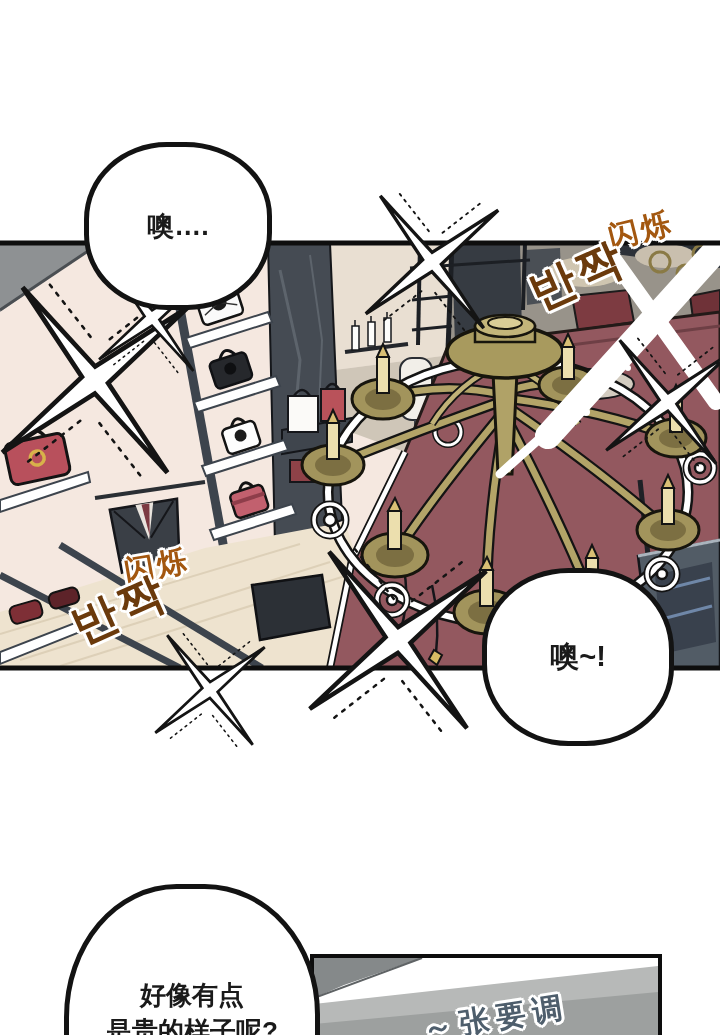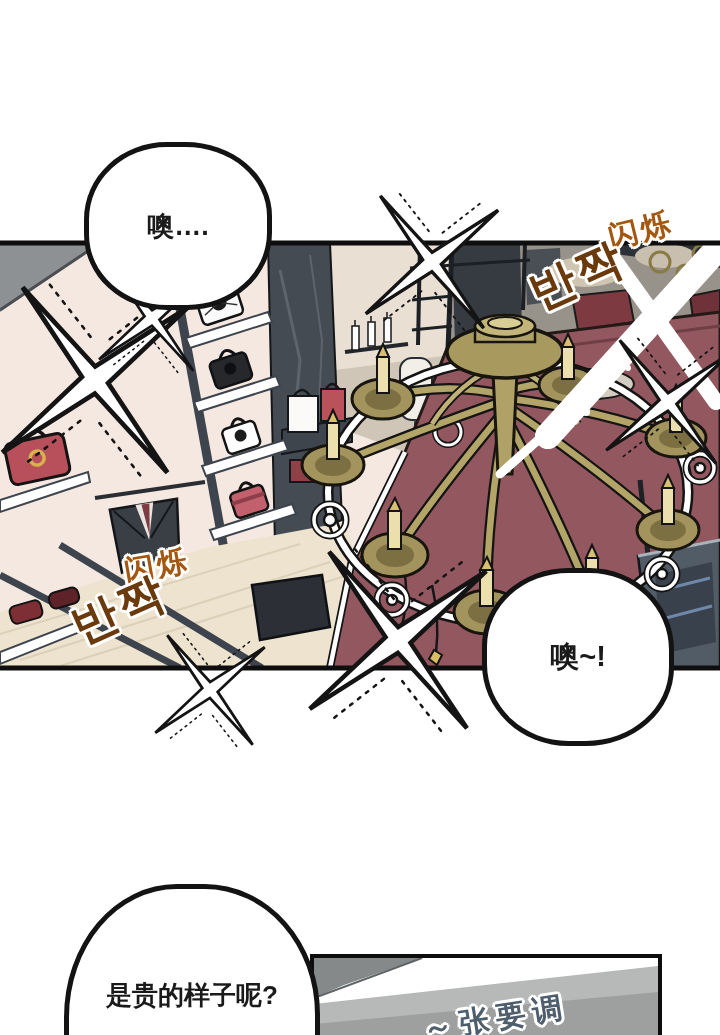--- a/index.html
+++ b/index.html
@@ -362,20 +362,21 @@
   <div class="sfx sfx-ko sfx-left-ko">반짝</div>
 
   <div class="bubble bubble-1">
     <span>噢….</span>
   </div>
   <div class="bubble bubble-2">
     <span>噢~!</span>
   </div>
   <div class="bubble bubble-3">
     <div class="lines">
+      <div>好像有点</div>
       <div>是贵的样子呢?</div>
     </div>
   </div>
 
   <div class="bottom-panel">
     <svg width="344" height="81" viewBox="0 0 344 81">
       <rect x="0" y="0" width="344" height="81" fill="#ffffff"></rect>
       <polygon points="0,46 344,8 344,81 0,81" fill="#b7b9b8"></polygon>
       <polygon points="0,66 344,34 344,81 0,81" fill="#9da09f"></polygon>
       <polygon points="0,0 108,0 30,27 0,40" fill="#85898a"></polygon>

